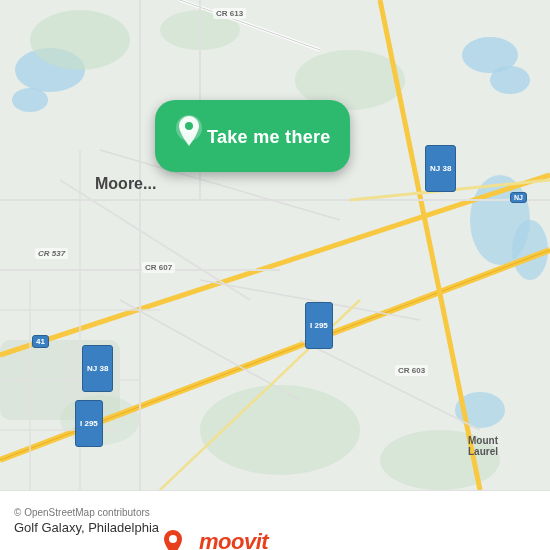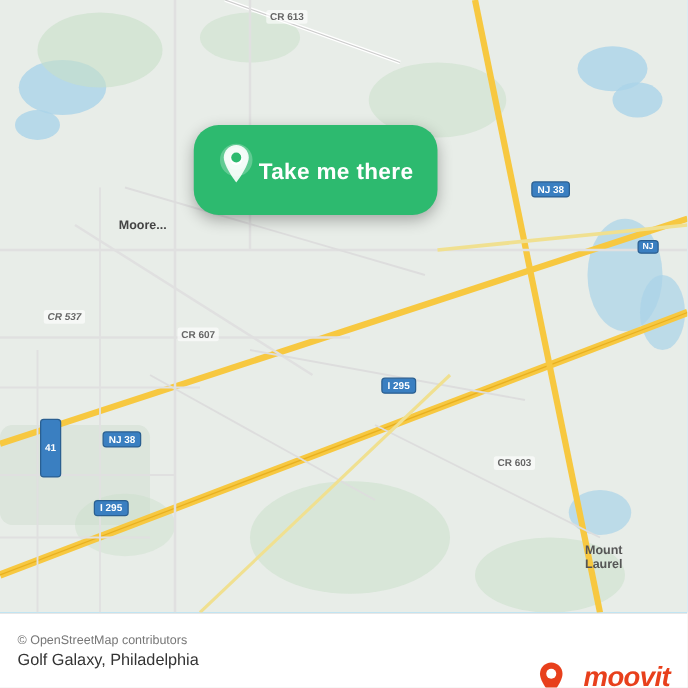--- a/index.html
+++ b/index.html
@@ -18,40 +18,40 @@
       overflow: hidden;
       background-color: #7dd3fc;
     }
 
     .highway-label {
       position: absolute;
       font-size: 8px;
       font-weight: bold;
       color: #fff;
       background: #3a7fc1;
-      padding: 1px 4px;
+      padding: 18px 4px;
       border-radius: 3px;
       white-space: nowrap;
       border: 1px solid #2a5f91;
     }
 
     .county-label {
       position: absolute;
       font-size: 8px;
       color: #666;
       font-weight: bold;
       background: rgba(255,255,255,0.6);
       padding: 1px 3px;
       border-radius: 2px;
     }
 
     
     .town-label {
       position: absolute;
-      font-size: 10px;
+      font-size: 16px;
       color: #444;
       font-weight: bold;
     }
 
     
     #popup-card {
       position: absolute;
       top: 100px;
       left: 155px;
       width: 195px;
@@ -82,21 +82,20 @@
       white-space: nowrap;
     }
 
     
     #bottom-bar {
       width: 550px;
       height: 60px;
       background: #ffffff;
       display: flex;
       align-items: center;
-      justify-content: space-between;
       padding: 0 14px;
       border-top: 1px solid #e0e0e0;
     }
 
     .bottom-text {
       font-size: 13px;
       color: #333;
     }
 
     .bottom-copyright {
@@ -185,21 +184,21 @@
   </svg>
 
   <div class="county-label" style="top:8px;left:213px;">CR 613</div>
   <div class="highway-label" style="top:145px;left:425px;">NJ 38</div>
   <div class="highway-label" style="top:345px;left:82px;">NJ 38</div>
   <div class="county-label" style="top:248px;left:35px;font-style:italic;">CR 537</div>
   <div class="county-label" style="top:262px;left:142px;">CR 607</div>
   <div class="highway-label" style="top:302px;left:305px;">I 295</div>
   <div class="highway-label" style="top:400px;left:75px;">I 295</div>
   <div class="county-label" style="top:365px;left:395px;">CR 603</div>
-  <div class="highway-label" style="top:335px;left:32px;font-size:8px;padding:18px 3px;">41</div>
+  <div class="highway-label" style="top:335px;left:32px;font-size:8px;padding:1px 3px;">41</div>
   <div class="highway-label" style="top:192px;left:510px;font-size:7px;padding:1px 3px;">NJ</div>
 
   <div class="town-label" style="top:175px;left:95px;">Moore...</div>
 
   <div class="town-label" style="top:435px;left:468px;font-size:10px;color:#555;">Mount<br>Laurel</div>
 
   <div id="popup-card">
 
     <svg class="popup-pin" viewBox="0 0 36 36" fill="none" xmlns="http://www.w3.org/2000/svg">
       <circle cx="18" cy="14" r="13" fill="white" opacity="0.25"></circle>

